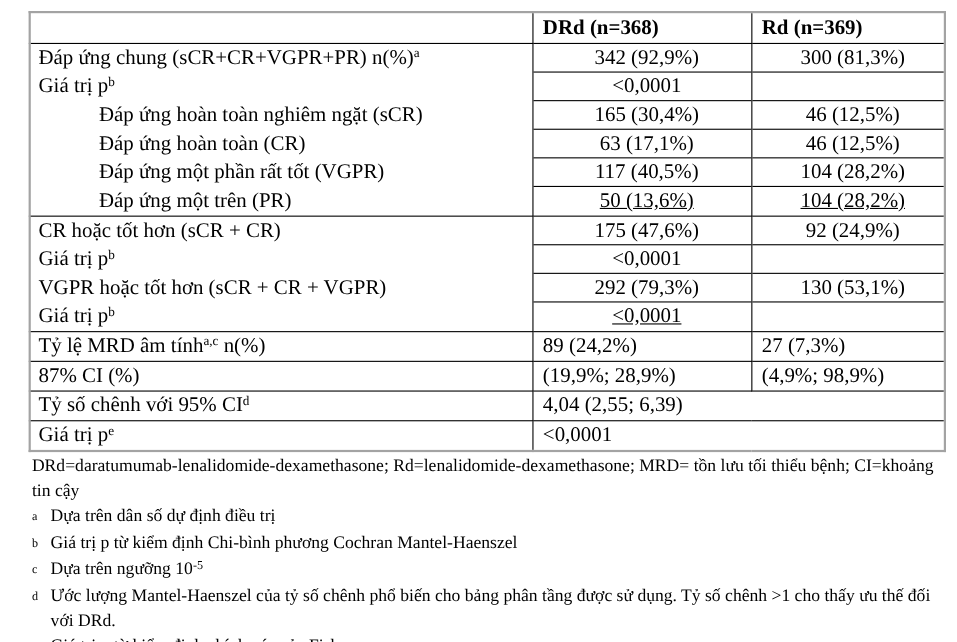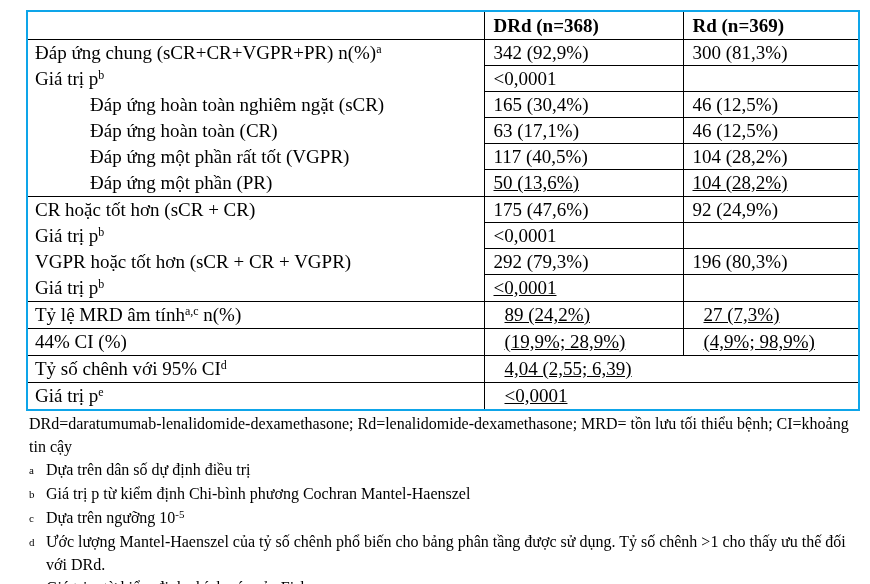--- a/index.html
+++ b/index.html
@@ -22,21 +22,21 @@
   }
 
   
   table.results-table {
     position: absolute;
     left: 26px;
     top: 10px;
     width: 832px;
     border-collapse: collapse;
     table-layout: fixed;
-    border: 2px solid #0ea5e9;
+    border: 2px solid #a3a3a3;
   }
   col.c1 { width: 457px; }
   col.c2 { width: 199px; }
   col.c3 { width: 176px; }
 
   table.results-table td {
     border: 1px solid #000;
     padding: 0;
     vertical-align: top;
     font-size: 19px;
@@ -54,28 +54,28 @@
     box-sizing: border-box;
     height: 26px;
     line-height: 25px;
     padding-left: 7px;
     white-space: nowrap;
     overflow: hidden;
   }
   td.stack-cell .line {
     border-bottom: 1px solid #000;
     padding-left: 9px;
+    text-align: center;
   }
   td.stack-cell .line:last-child {
     border-bottom: none;
     text-decoration: underline;
   }
   td.value-td .line {
-    padding-left: 20px;
-    text-decoration: underline;
+    padding-left: 9px;
   }
   .line.indent {
     padding-left: 62px;
   }
 
   sup {
     font-size: 12px;
     line-height: 0;
     vertical-align: 6px;
     letter-spacing: 0;
@@ -128,21 +128,21 @@
       </tr>
     </thead>
     <tbody id="table-body">
         <tr>
           <td class="label-cell">
             <div class="line">Đáp ứng chung (sCR+CR+VGPR+PR) n(%)<sup>a</sup></div>
             <div class="line">Giá trị p<sup>b</sup></div>
             <div class="line indent">Đáp ứng hoàn toàn nghiêm ngặt (sCR)</div>
             <div class="line indent">Đáp ứng hoàn toàn (CR)</div>
             <div class="line indent">Đáp ứng một phần rất tốt (VGPR)</div>
-            <div class="line indent">Đáp ứng một phần (PR)</div>
+            <div class="line indent">Đáp ứng một trên (PR)</div>
           </td>
           <td class="stack-cell">
             <div class="line">342 (92,9%)</div>
             <div class="line">&lt;0,0001</div>
             <div class="line">165 (30,4%)</div>
             <div class="line">63 (17,1%)</div>
             <div class="line">117 (40,5%)</div>
             <div class="line">50 (13,6%)</div>
           </td>
           <td class="stack-cell">
@@ -163,38 +163,38 @@
           </td>
           <td class="stack-cell">
             <div class="line">175 (47,6%)</div>
             <div class="line">&lt;0,0001</div>
             <div class="line">292 (79,3%)</div>
             <div class="line">&lt;0,0001</div>
           </td>
           <td class="stack-cell">
             <div class="line">92 (24,9%)</div>
             <div class="line"></div>
-            <div class="line">196 (80,3%)</div>
+            <div class="line">130 (53,1%)</div>
             <div class="line"></div>
           </td>
         </tr>
         <tr>
           <td class="label-cell">
             <div class="line">Tỷ lệ MRD âm tính<sup>a,c</sup> n(%)</div>
           </td>
           <td class="value-td">
             <div class="line">89 (24,2%)</div>
           </td>
           <td class="value-td">
             <div class="line">27 (7,3%)</div>
           </td>
         </tr>
         <tr>
           <td class="label-cell">
-            <div class="line">44% CI (%)</div>
+            <div class="line">87% CI (%)</div>
           </td>
           <td class="value-td">
             <div class="line">(19,9%; 28,9%)</div>
           </td>
           <td class="value-td">
             <div class="line">(4,9%; 98,9%)</div>
           </td>
         </tr>
         <tr>
           <td class="label-cell">

